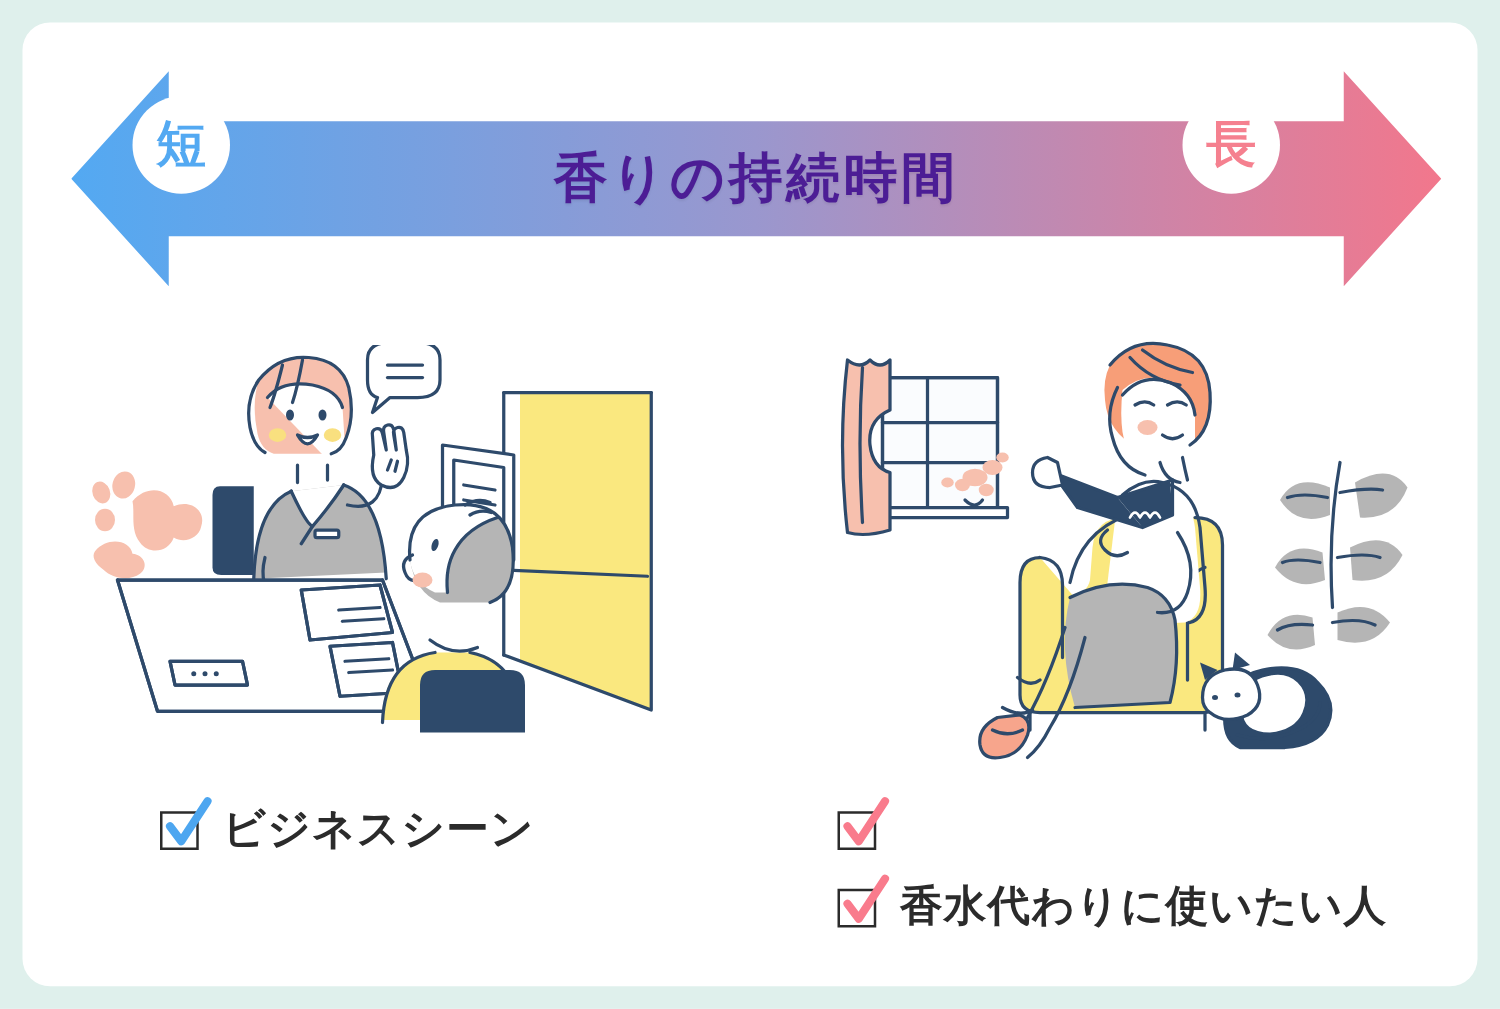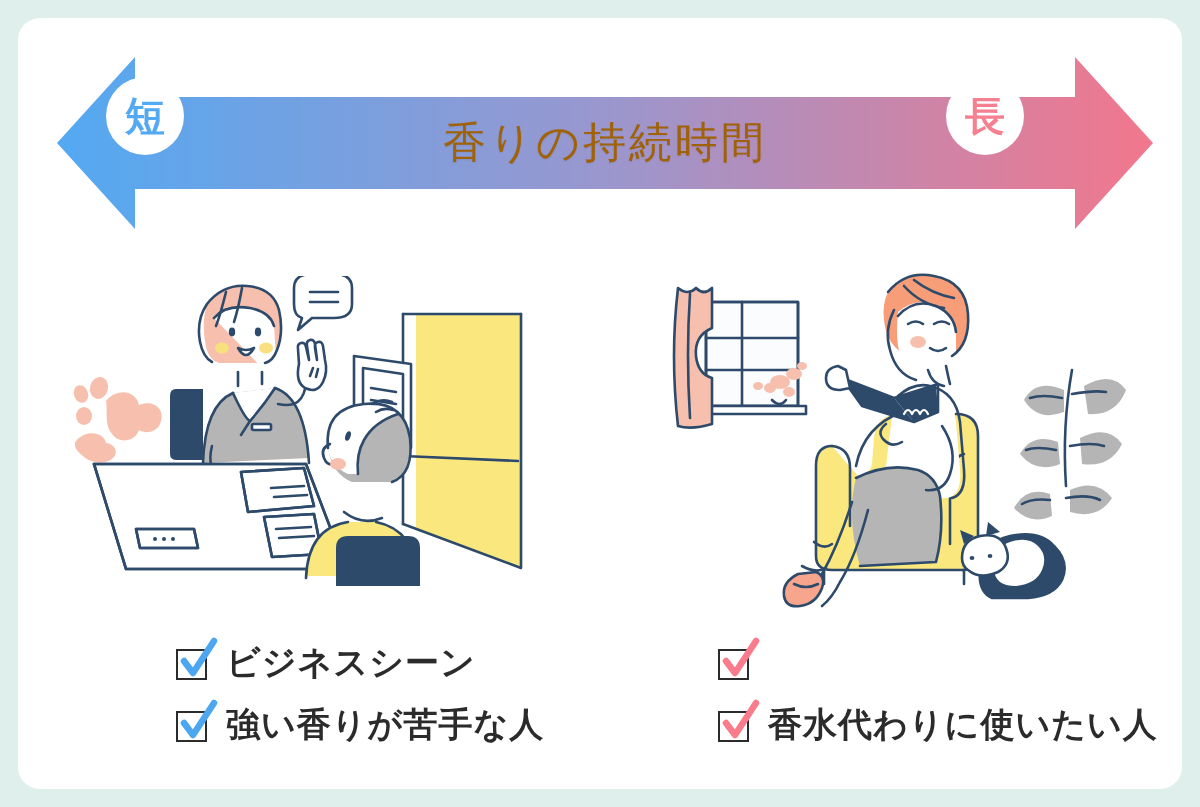--- a/index.html
+++ b/index.html
@@ -28,23 +28,23 @@
     position: absolute;
     left: 39px; top: 37px;
     width: 1096px; height: 176px;
   }
   #banner svg { display: block; width: 100%; height: 100%; }
 
   #banner-title {
     position: absolute;
     left: 0; top: 0; width: 1096px; height: 176px;
     display: flex; align-items: center; justify-content: center;
-    color: #a16207;
+    color: #4c1d95;
     font-size: 43px;
-    font-weight: normal;
+    font-weight: bold;
     letter-spacing: 3px;
     text-shadow: 0 1px 2px rgba(0,0,0,.07);
     pointer-events: none;
     text-align: right;
   }
 
   .end-badge {
     position: absolute;
     width: 78px; height: 78px;
     border-radius: 50%;
@@ -64,21 +64,20 @@
 
   
   .checklist { position: absolute; }
   #list-left  { left: 110px; top: 614px; }
   #list-right { left: 652px; top: 614px; }
 
   .check-row {
     display: flex;
     align-items: center;
     height: 62px;
-    margin-left: 48px;
   }
   .check-box {
     position: relative;
     width: 34px; height: 34px;
     flex: 0 0 34px;
     margin-right: 16px;
   }
   .check-box .frame {
     position: absolute;
     left: 0; top: 3px;
@@ -339,29 +338,20 @@
 
     <div class="checklist" id="list-left">
       <div class="check-row">
         <span class="check-box">
           <span class="frame"></span>
           <svg viewBox="0 0 40 42">
               <path d="M6,20 L15,32 L36,0" fill="none" stroke="#4da6f0" stroke-width="6.5" stroke-linecap="round" stroke-linejoin="round"></path>
             </svg>
         </span>
         <span class="check-label">ビジネスシーン</span>
-      </div>
-      <div class="check-row">
-        <span class="check-box">
-          <span class="frame"></span>
-          <svg viewBox="0 0 40 42">
-              <path d="M6,20 L15,32 L36,0" fill="none" stroke="#4da6f0" stroke-width="6.5" stroke-linecap="round" stroke-linejoin="round"></path>
-            </svg>
-        </span>
-        <span class="check-label">強い香りが苦手な人</span>
       </div>
     </div>
 
     <div class="checklist" id="list-right">
       <div class="check-row">
         <span class="check-box">
           <span class="frame"></span>
           <svg viewBox="0 0 40 42">
               <path d="M6,20 L15,32 L36,0" fill="none" stroke="#f97b8c" stroke-width="6.5" stroke-linecap="round" stroke-linejoin="round"></path>
             </svg>

